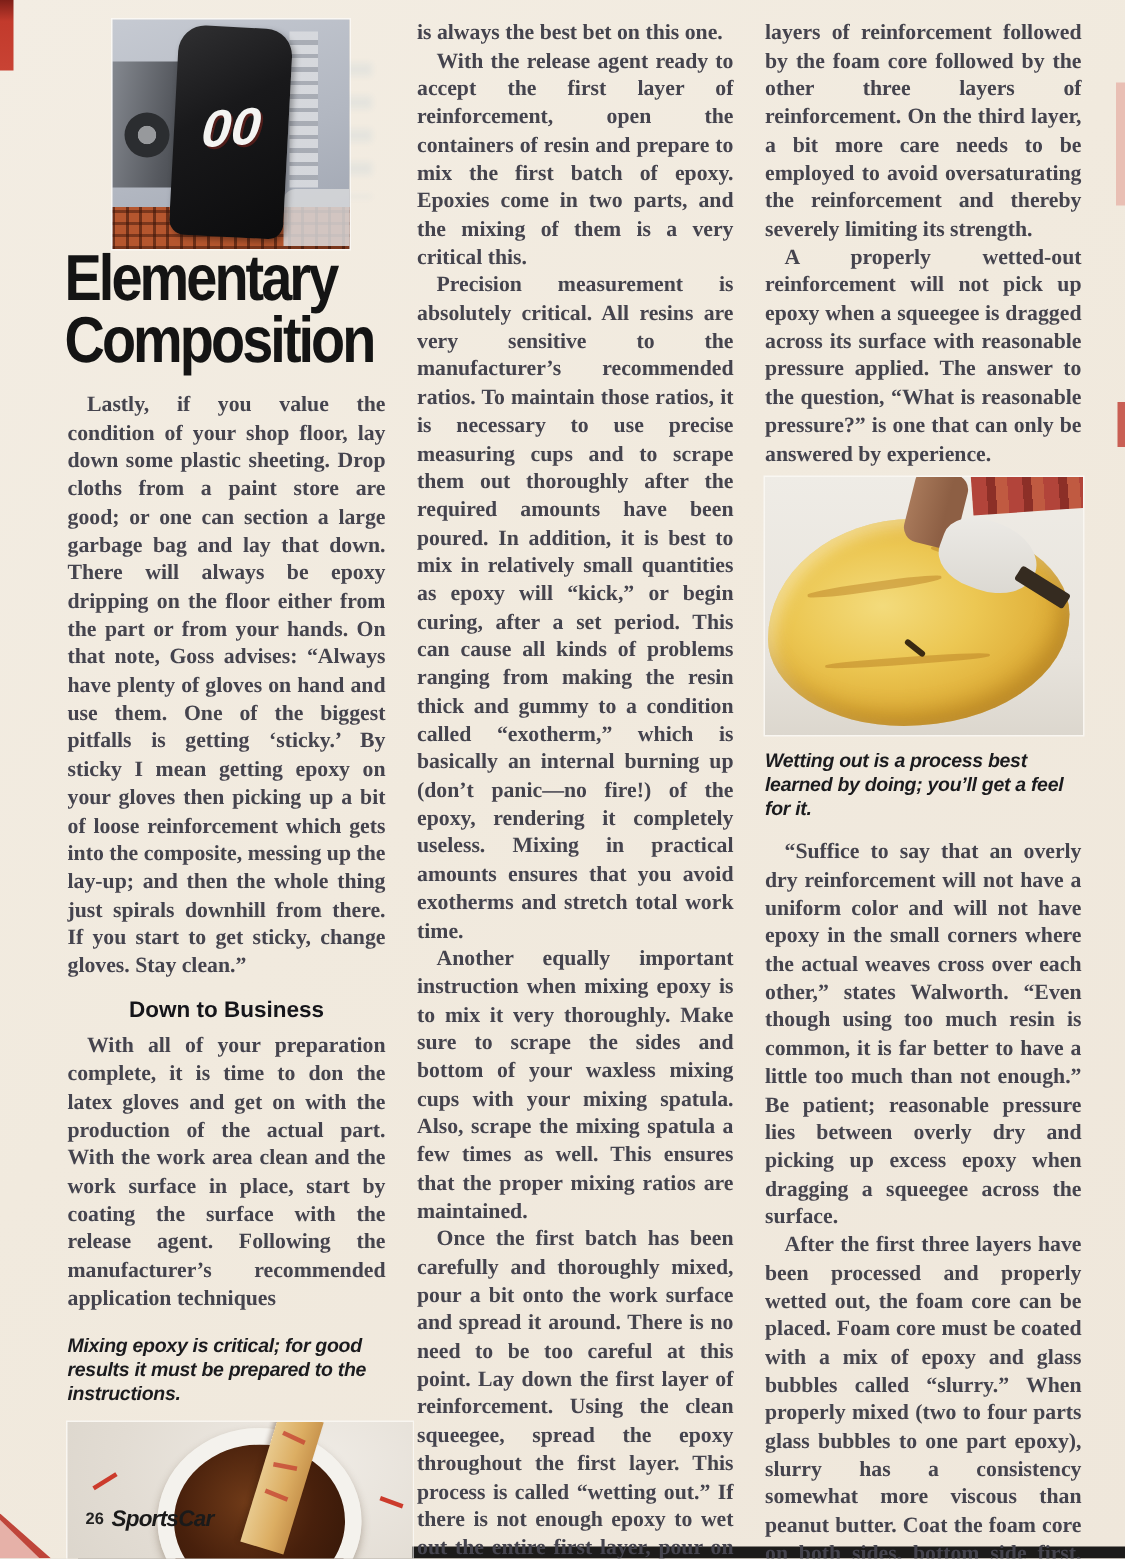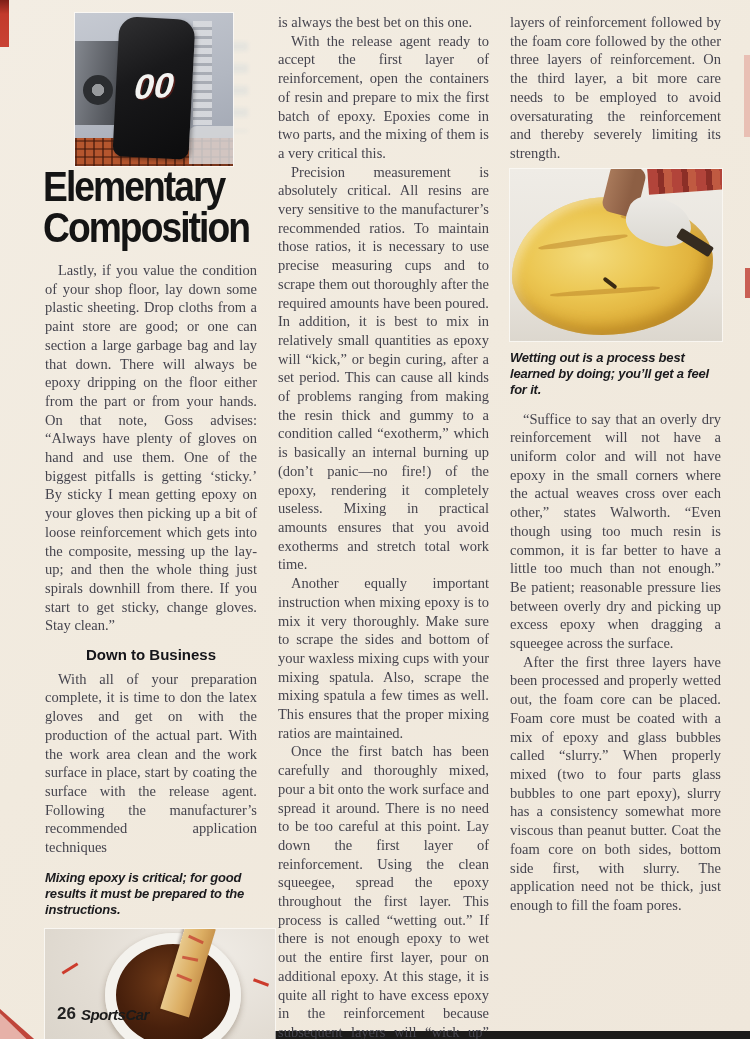--- a/index.html
+++ b/index.html
@@ -13,34 +13,34 @@
   .bottom-bar{position:absolute;left:52px;right:0;bottom:0;height:8px;background:#1c1b1a;}
   .corner-tri{position:absolute;left:0;bottom:0;width:34px;height:30px;background:#e6b1a8;clip-path:polygon(0 0,100% 100%,0 100%);}
   .corner-tri-edge{position:absolute;left:0;bottom:0;width:34px;height:30px;background:#bf453a;clip-path:polygon(0 0,100% 100%,78% 100%,0 14%);}
   .ghost{position:absolute;opacity:.06;background:repeating-linear-gradient(180deg,#1d6fae 0 9px,transparent 9px 22px);filter:blur(2px);}
 
   
   .title{position:absolute;left:43px;top:166px;color:#141414;font-family:"Liberation Sans",sans-serif;font-weight:bold;font-size:38px;line-height:36px;letter-spacing:-2px;transform:scale(.98,1.14);transform-origin:top left;}
 
   
   .col{position:absolute;width:212px;text-align:justify;font-size:14.5px;line-height:18.7px;color:#45444e;}
-  .col p{margin:0;text-indent:13px;}
+  .col p{margin:0;text-indent:13px;font-weight:bold;}
   .col p.noindent{text-indent:0;}
   .col-left{left:45px;top:261px;}
   .col-mid{left:278px;top:13px;width:211px;}
   .col-right{left:510px;top:13px;width:211px;}
 
   .subhead{font-family:"Liberation Sans",sans-serif;font-weight:bold;font-size:15px;color:#15151a;margin:11px 0 5px 0;text-align:center;}
   .caption{font-family:"Liberation Sans",sans-serif;font-style:italic;font-weight:bold;font-size:13px;line-height:16px;color:#1b1b1e;text-align:left;letter-spacing:-.2px;}
   .cap-left{margin:13px 0 0 0;}
   .cap-right{margin:9px 0 12px 0;}
 
   
   .footer{position:absolute;left:57px;top:1004px;font-family:"Liberation Sans",sans-serif;color:#222;}
-  .footer .num{font-weight:bold;font-size:17px;vertical-align:1px;}
+  .footer .num{font-weight:bold;font-size:11px;vertical-align:1px;}
   .footer .mag{font-weight:bold;font-style:italic;font-size:15px;letter-spacing:-.5px;margin-left:5px;color:#1a1a1a;}
 
   
   .photo{box-shadow:0 0 0 1px rgba(255,255,255,.6);}
   .photo1{position:absolute;left:75px;top:13px;width:158px;height:153px;overflow:hidden;background:linear-gradient(160deg,#c6cad2 0%,#b2b7c1 55%,#9da3af 100%);}
   .p1-trailer{position:absolute;left:0;top:28px;width:60px;height:84px;background:linear-gradient(100deg,#84888f 0%,#55585e 60%,#3a3d42 100%);}
   .p1-wheel{position:absolute;left:8px;top:62px;width:30px;height:30px;border-radius:50%;background:radial-gradient(circle at 50% 50%,#97999c 0 28%,#2b2d30 30% 100%);}
   .p1-plate{position:absolute;left:41px;top:5px;width:76px;height:140px;border-radius:18px 18px 10px 10px;transform:rotate(3deg);background:linear-gradient(150deg,#303032 0%,#19191b 40%,#0c0c0d 100%);box-shadow:2px 2px 4px rgba(0,0,0,.35);}
   .p1-num{position:absolute;left:0;right:0;top:48px;text-align:center;color:#f4f4f2;font-family:"Liberation Sans",sans-serif;font-weight:bold;font-style:italic;font-size:35px;transform:skewX(-8deg) rotate(-7deg);text-shadow:1.5px 1.5px 0 rgba(170,40,30,.4);}
   .p1-ladder{position:absolute;left:118px;top:8px;width:19px;height:104px;background:repeating-linear-gradient(180deg,#d9dbdf 0 6px,#a7abb3 6px 9px);opacity:.9;}
@@ -117,20 +117,21 @@
     <p class="noindent">is always the best bet on this one.</p>
     <p>With the release agent ready to accept the first layer of reinforcement, open the containers of resin and prepare to mix the first batch of epoxy. Epoxies come in two parts, and the mixing of them is a very critical this.</p>
     <p>Precision measurement is absolutely critical. All resins are very sensitive to the manufacturer’s recommended ratios. To maintain those ratios, it is necessary to use precise measuring cups and to scrape them out thoroughly after the required amounts have been poured. In addition, it is best to mix in relatively small quantities as epoxy will “kick,” or begin curing, after a set period. This can cause all kinds of problems ranging from making the resin thick and gummy to a condition called “exotherm,” which is basically an internal burning up (don’t panic—no fire!) of the epoxy, rendering it completely useless. Mixing in practical amounts ensures that you avoid exotherms and stretch total work time.</p>
     <p>Another equally important instruction when mixing epoxy is to mix it very thoroughly. Make sure to scrape the sides and bottom of your waxless mixing cups with your mixing spatula. Also, scrape the mixing spatula a few times as well. This ensures that the proper mixing ratios are maintained.</p>
     <p>Once the first batch has been carefully and thoroughly mixed, pour a bit onto the work surface and spread it around. There is no need to be too careful at this point. Lay down the first layer of reinforcement. Using the clean squeegee, spread the epoxy throughout the first layer. This process is called “wetting out.” If there is not enough epoxy to wet out the entire first layer, pour on additional epoxy. At this stage, it is quite all right to have excess epoxy in the reinforcement because subsequent layers will “wick up” the excess.</p>
 
   </div>
 
   <div class="col col-right">
     <p class="noindent">layers of reinforcement followed by the foam core followed by the other three layers of reinforcement. On the third layer, a bit more care needs to be employed to avoid oversaturating the reinforcement and thereby severely limiting its strength.</p>
+    <p>A properly wetted-out reinforcement will not pick up epoxy when a squeegee is dragged across its surface with reasonable pressure applied. The answer to the question, “What is reasonable pressure?” is one that can only be answered by experience.</p>
 
     <div class="photo photo3">
       <div class="p3-red"></div>
       <div class="p3-blob"></div>
       <div class="p3-streak" style="left:28px;top:70px;width:90px;height:6px;transform:rotate(-8deg);"></div>
       <div class="p3-streak" style="left:110px;top:52px;width:70px;height:5px;transform:rotate(12deg);"></div>
       <div class="p3-streak" style="left:40px;top:120px;width:110px;height:5px;transform:rotate(-4deg);"></div>
       <div class="p3-fleck"></div>
       <div class="p3-arm"></div>
       <div class="p3-glove"></div>

